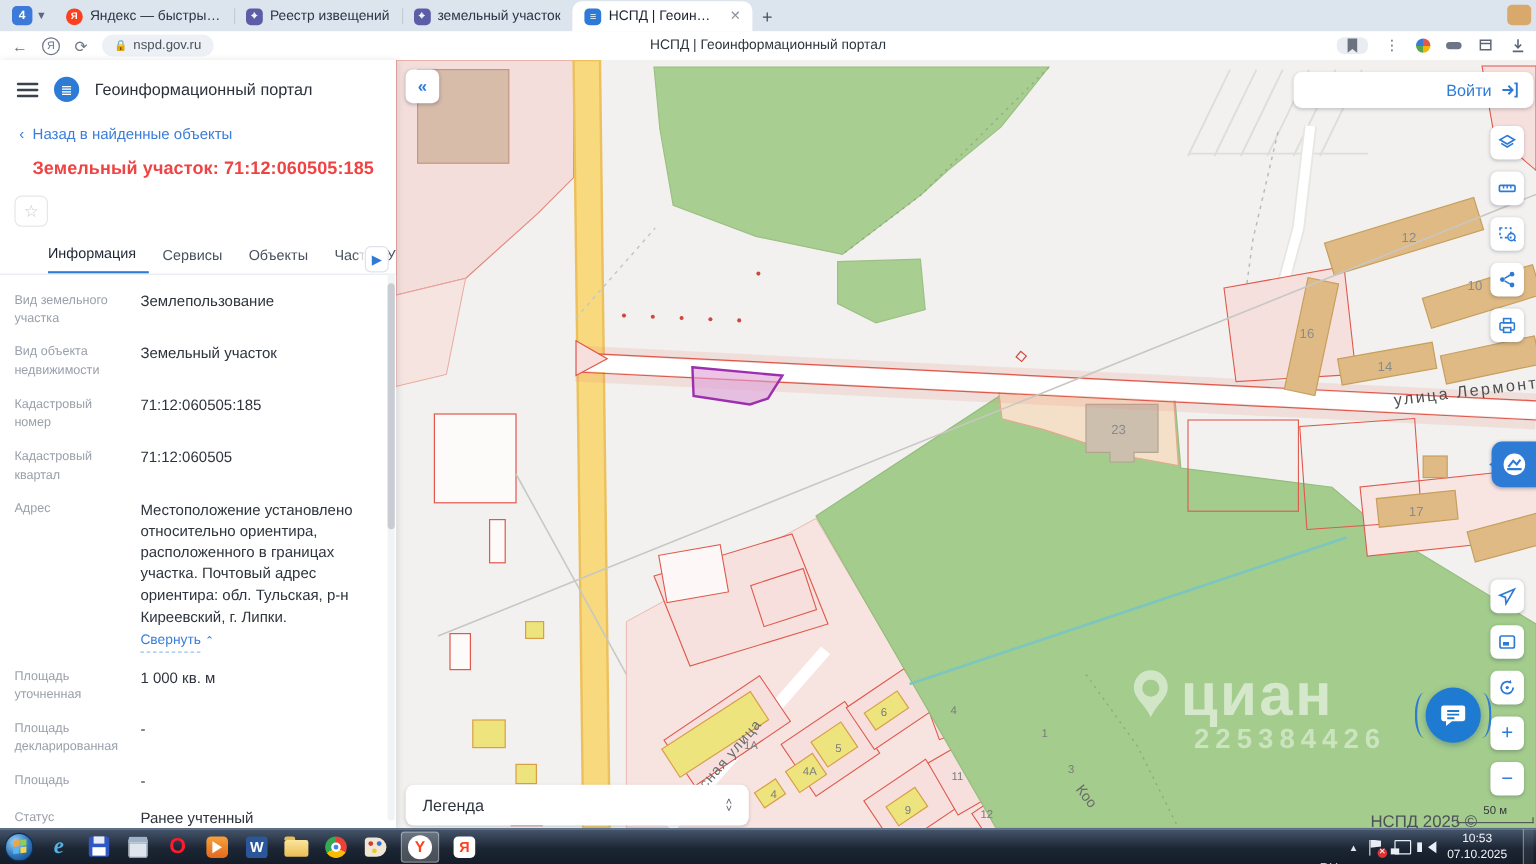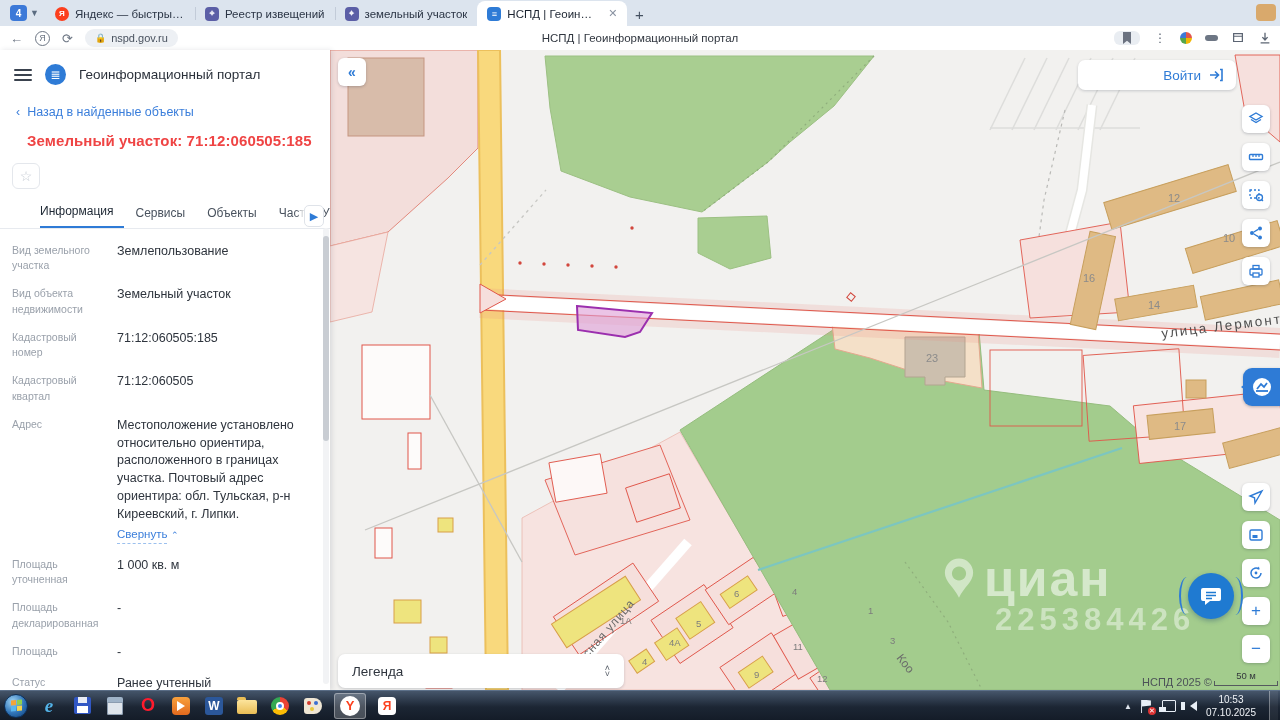--- a/index.html
+++ b/index.html
@@ -60,37 +60,37 @@
   .collapse-link { color:#3a7edb; font-size:11.5px; margin-top:3px; display:inline-block; border-bottom:1px dashed #9cc0ee; }
   .collapse-caret { color:#3a7edb; font-size:9px; border:none; }
   .sb-scroll { position:absolute; right:1px; top:178px; bottom:6px; width:6px; background:#f2f3f5; border-radius:3px; }
   .sb-thumb { position:absolute; top:8px; width:6px; height:205px; background:#c9cdd3; border-radius:3px; }
 
   
   .map { position:absolute; left:330px; top:50px; width:950px; height:640px; background:#f2f1ef; overflow:hidden; }
   .map svg.base { position:absolute; left:0; top:0; }
   .mbtn { position:absolute; width:28px; height:28px; background:#fff; border-radius:6px; box-shadow:0 1px 3px rgba(30,40,60,.25); display:flex; align-items:center; justify-content:center; color:#2e7bd6; }
   .collapse-panel-btn { left:8px; top:8px; font-size:14px; font-weight:bold; }
-  .login-bar { position:absolute; left:748px; top:10px; width:158px; height:30px; background:#fff; border-radius:7px; box-shadow:0 1px 3px rgba(30,40,60,.2); display:flex; align-items:center; justify-content:flex-end; gap:7px; padding:0 12px; }
+  .login-bar { position:absolute; left:748px; top:10px; width:200px; height:30px; background:#fff; border-radius:7px; box-shadow:0 1px 3px rgba(30,40,60,.2); display:flex; align-items:center; justify-content:flex-end; gap:7px; padding:0 12px; }
   .login-label { color:#2e7bd6; font-size:13.5px; }
   .toolcol { left:912px; }
   .bubble-tool { position:absolute; left:913px; top:318px; width:37px; height:38px; background:#2e7bd6; border-radius:9px 0 0 9px; box-shadow:0 1px 3px rgba(30,40,60,.3); display:flex; align-items:center; justify-content:center; }
   .bubble-tool::before { content:""; position:absolute; left:-7px; top:14px; border:5px solid transparent; border-right:7px solid #2e7bd6; }
   .chat-btn { position:absolute; left:858px; top:523px; width:46px; height:46px; border-radius:50%; background:#1f7ad1; display:flex; align-items:center; justify-content:center; box-shadow:0 2px 5px rgba(20,60,110,.35); }
   .chat-btn::before, .chat-btn::after { content:""; position:absolute; top:4px; width:14px; height:38px; border-radius:50%; }
   .chat-btn::before { left:-9px; border-left:2px solid #2e7bd6; }
   .chat-btn::after { right:-9px; border-right:2px solid #2e7bd6; }
   .legend-bar { position:absolute; left:8px; top:604px; width:286px; height:34px; background:#fff; border-radius:7px; box-shadow:0 1px 3px rgba(30,40,60,.2); display:flex; align-items:center; justify-content:space-between; padding:0 14px; }
   .legend-label { font-size:13.5px; color:#2f353e; }
   .legend-chev { display:flex; flex-direction:column; line-height:6px; color:#555c66; font-size:9px; }
   .watermark { position:absolute; left:610px; top:500px; color:rgba(255,255,255,.55); pointer-events:none; }
   .wm-row { display:flex; align-items:center; gap:6px; }
   .wm-brand { font-size:50px; font-weight:bold; letter-spacing:2px; }
-  .wm-num { font-size:31px; font-weight:bold; letter-spacing:5px; margin-left:55px; margin-top:-6px; color:rgba(255,255,255,.45); }
-  .attrib { position:absolute; left:812px; top:626px; font-size:11px; color:#4c5258; }
+  .wm-num { font-size:23px; font-weight:bold; letter-spacing:5px; margin-left:55px; margin-top:-6px; color:rgba(255,255,255,.45); }
+  .attrib { position:absolute; left:812px; top:626px; font-size:14px; color:#4c5258; }
   .scalebar { position:absolute; left:884px; top:620px; width:64px; }
   .scale-label { text-align:center; font-size:9.5px; color:#34383d; }
   .scale-line { height:5px; border-left:1px solid #55595e; border-right:1px solid #55595e; border-bottom:1px solid #55595e; }
 
   
   .taskbar { position:absolute; left:0; top:690px; width:1280px; height:30px; background:linear-gradient(#46566b, #1c2634 55%, #141c28); border-top:1px solid #5c7089; display:flex; align-items:center; padding:0 4px; gap:9px; }
   .orb { width:24px; height:24px; border-radius:50%; background:radial-gradient(circle at 35% 30%, #9fd4f5, #2f74b8 55%, #123e72); border:1px solid #0d2razy; border:1px solid #0d2f57; display:flex; align-items:center; justify-content:center; flex:none; }
   .orb-flag { width:11px; height:11px; display:grid; grid-template-columns:1fr 1fr; grid-template-rows:1fr 1fr; gap:1px; transform:skewY(-6deg); }
   .orb-flag i:nth-child(1){background:#f3a43a;} .orb-flag i:nth-child(2){background:#8fd14f;}
   .orb-flag i:nth-child(3){background:#58b6f0;} .orb-flag i:nth-child(4){background:#f6d44d;}

